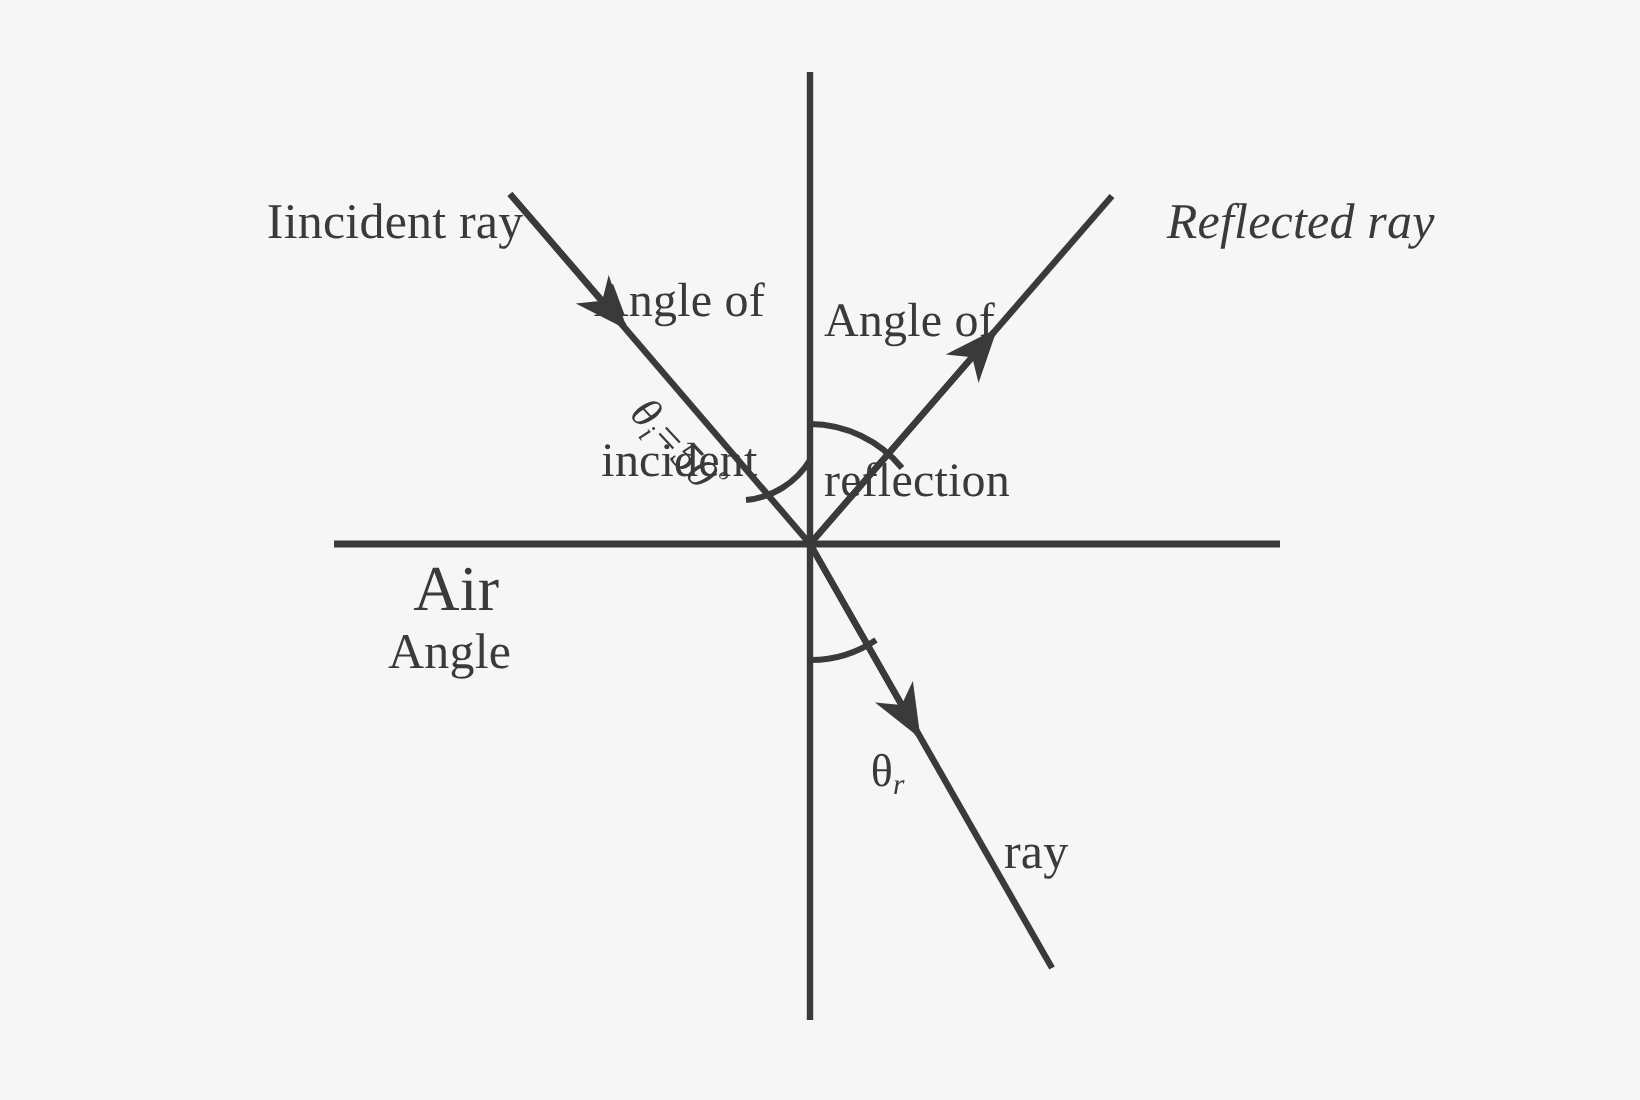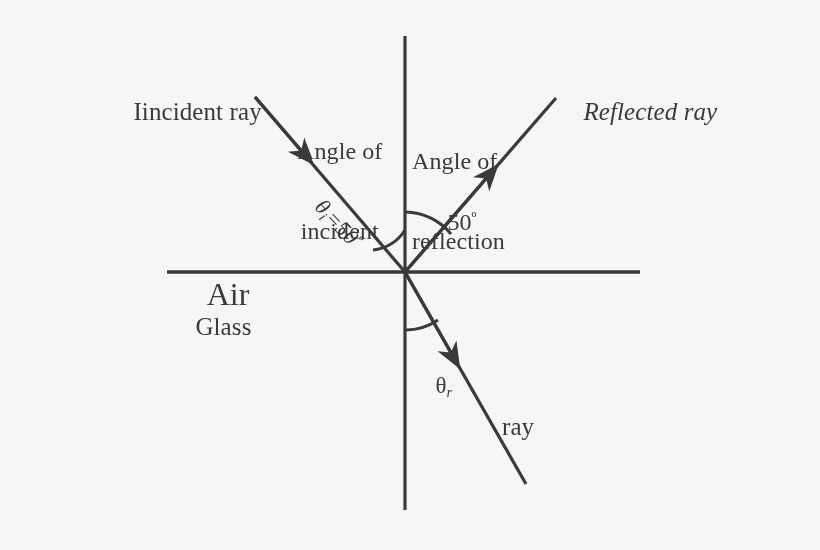--- a/index.html
+++ b/index.html
@@ -108,30 +108,27 @@
   </div>
 
   <div class="lbl lbl-reflected-ray">
     <span>Reflected ray</span>
   </div>
 
   <div class="lbl lbl-theta-i">
     <span>θ</span><span class="sub">i</span><span>=50</span><span class="deg">º</span>
   </div>
 
-  <div class="lbl lbl-fifty">
-    <span>50</span><span class="deg">º</span>
-  </div>
 
   <div class="lbl lbl-air">
     <span>Air</span>
   </div>
 
   <div class="lbl lbl-glass">
-    <span>Glass</span>
+    <span>Angle</span>
   </div>
 
   <div class="lbl lbl-theta-r">
     <span>θ</span><span class="sub">r</span>
   </div>
 
   <div class="lbl lbl-refracted">
     <div>ray</div>
   </div>
 

